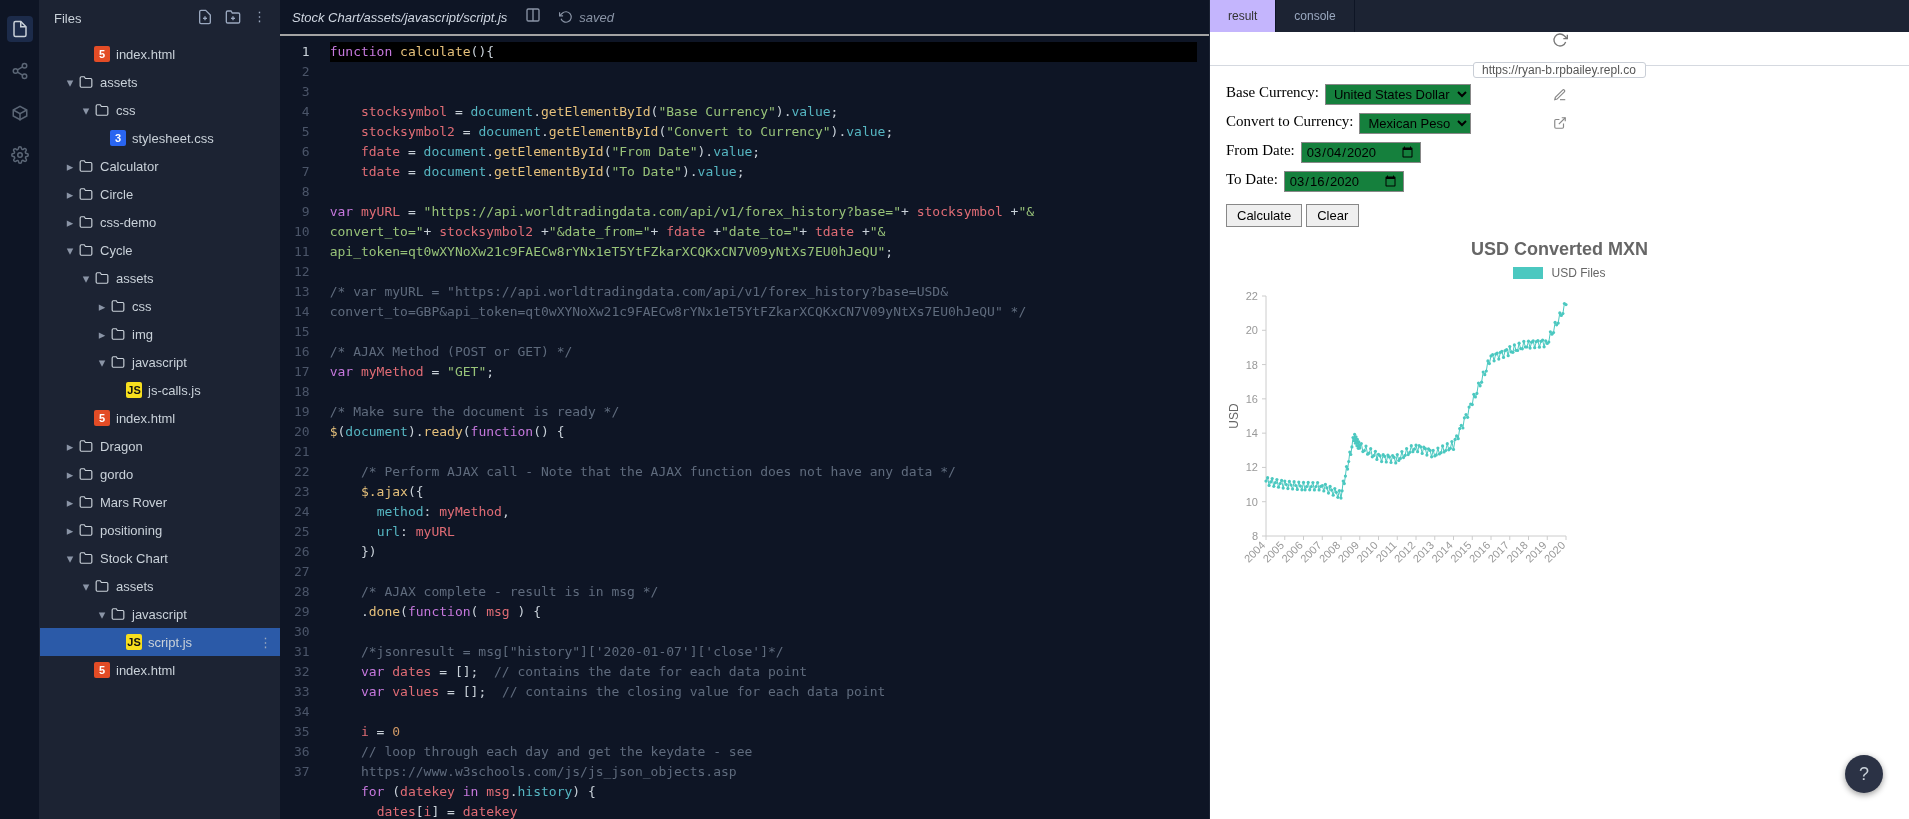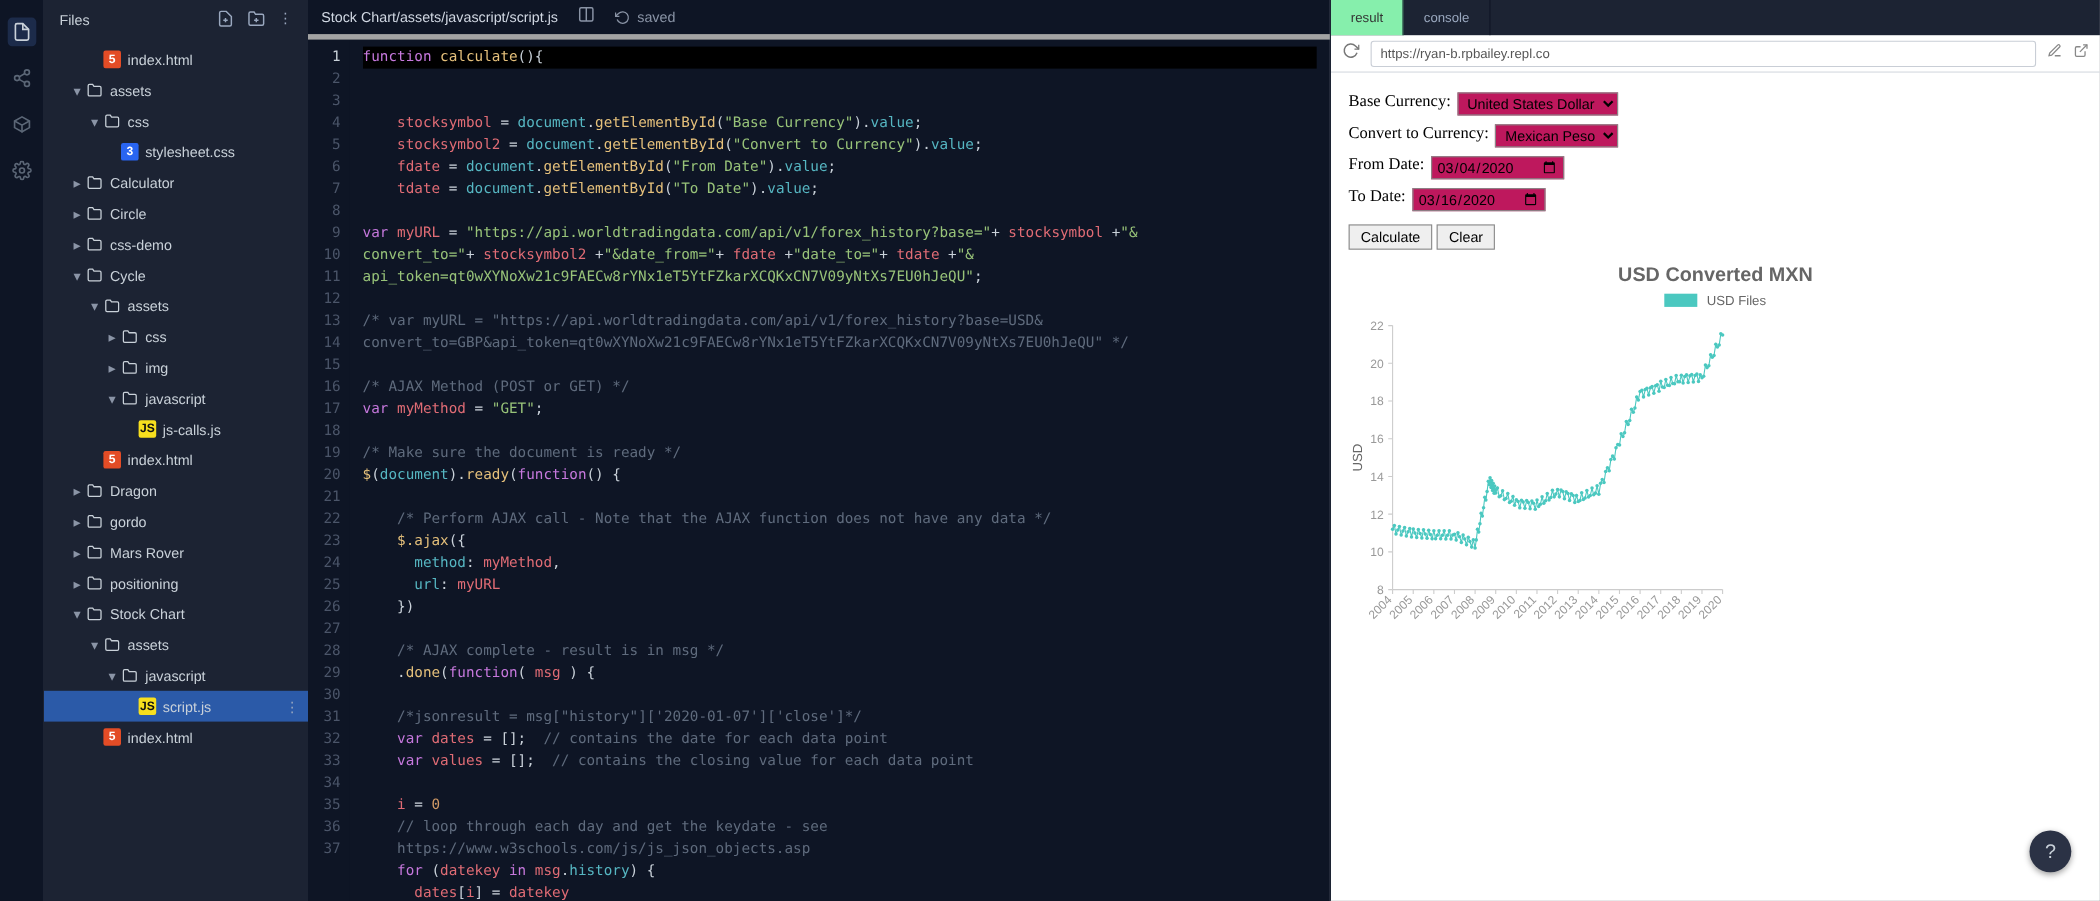--- a/index.html
+++ b/index.html
@@ -94,22 +94,23 @@
   min-width: 0;
   display: flex;
   flex-direction: column;
   background: #0e1525;
 }
 .tabbar {
   height: 36px;
   display: flex;
   align-items: center;
   padding: 0 12px;
-  border-bottom: 5px solid #a3a3a3;
+  border-bottom: 2px solid #a3a3a3;
   gap: 18px;
+  font-style: italic;
 }
 .tabbar .crumb { color: #d0d7e2; font-size: 13px; }
 .tabbar .tabicon { color:#8a94a6; cursor:pointer;}
 .tabbar .saved { color:#8a94a6; font-size:13px; display:flex; align-items:center; gap:6px;}
 .code-wrap { flex:1; overflow:auto; display:flex; }
 .gutter {
   background:#0e1525;
   color:#4b5569;
   text-align:right;
   padding: 6px 8px 6px 14px;
@@ -153,28 +154,29 @@
 }
 .ptab {
   padding: 0 18px;
   font-size: 12px;
   display: flex;
   align-items: center;
   color: #9aa8bf;
   cursor: pointer;
   border-right: 1px solid #0e1525;
 }
-.ptab.active { background: #86efac; color: #333; }
+.ptab.active { background: #c4b5fd; color: #333; }
 .addr-row {
   height: 34px;
   display: flex;
   align-items: center;
   padding: 0 10px;
   border-bottom: 1px solid #d5d9e0;
   gap: 10px;
+  flex-direction: column;
 }
 .addr-row .reload { color:#777; cursor:pointer;}
 .addr-row input {
   flex: 1;
   border: 1px solid #c9ced6;
   border-radius: 3px;
   height: 24px;
   padding: 0 8px;
   font-size: 12px;
   color: #555;
@@ -185,21 +187,21 @@
   padding: 10px 16px;
   font-family: "Times New Roman", serif;
   overflow: auto;
 }
 .page h1 { font-size: 30px; font-weight:700; margin: 6px 0 16px; }
 .page .formrow { margin: 8px 0; font-size: 15px; display:flex; gap:6px;}
 .page select, .page input[type="date"] {
   font-family: Arial, sans-serif;
   font-size: 13px;
   border: 1px solid #888;
-  background: #be185d;
+  background: #15803d;
   padding: 1px 4px;
 }
 .page .btns { margin: 12px 0; }
 .page button {
   font-family: Arial, sans-serif;
   font-size: 13px;
   padding: 3px 10px;
   border: 1px solid #888;
   background: #efefef;
   cursor: pointer;

